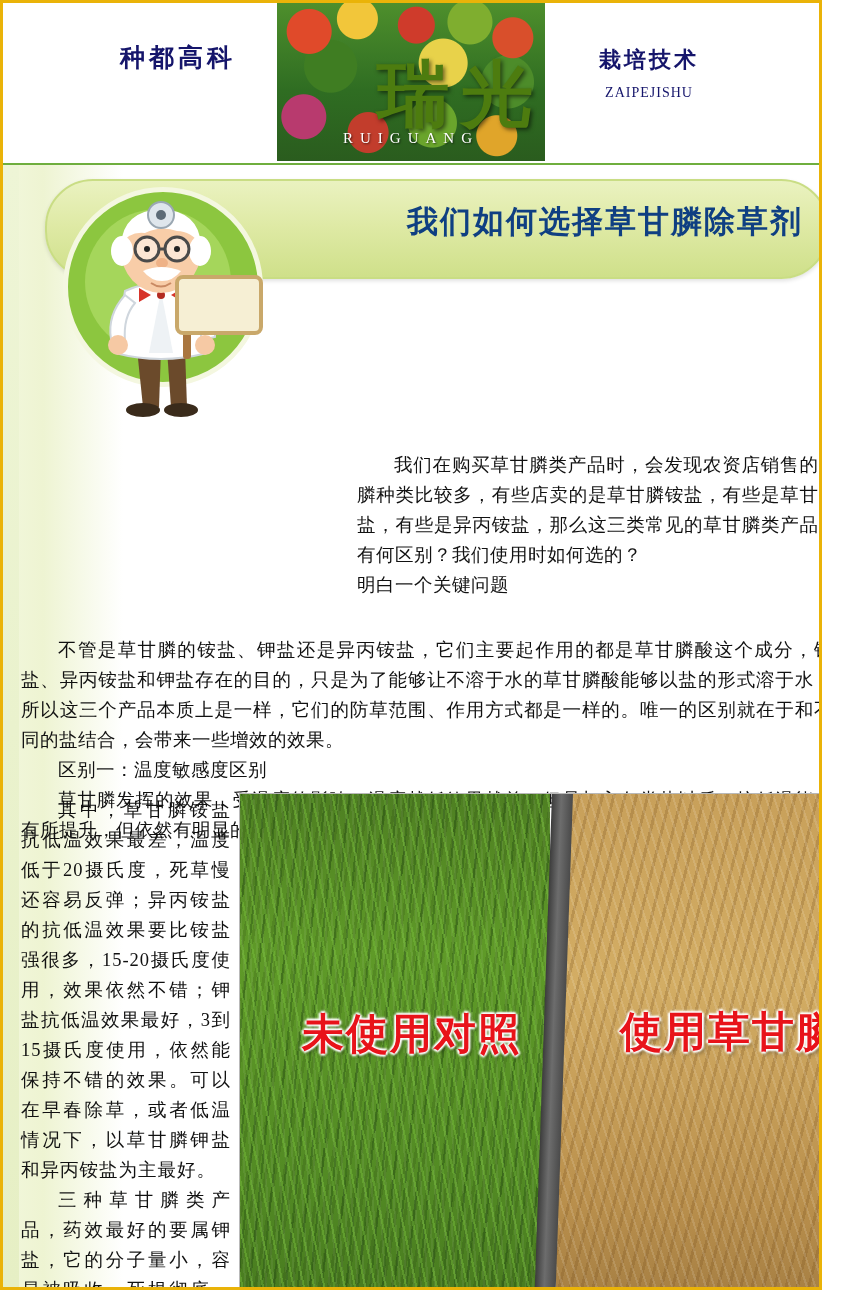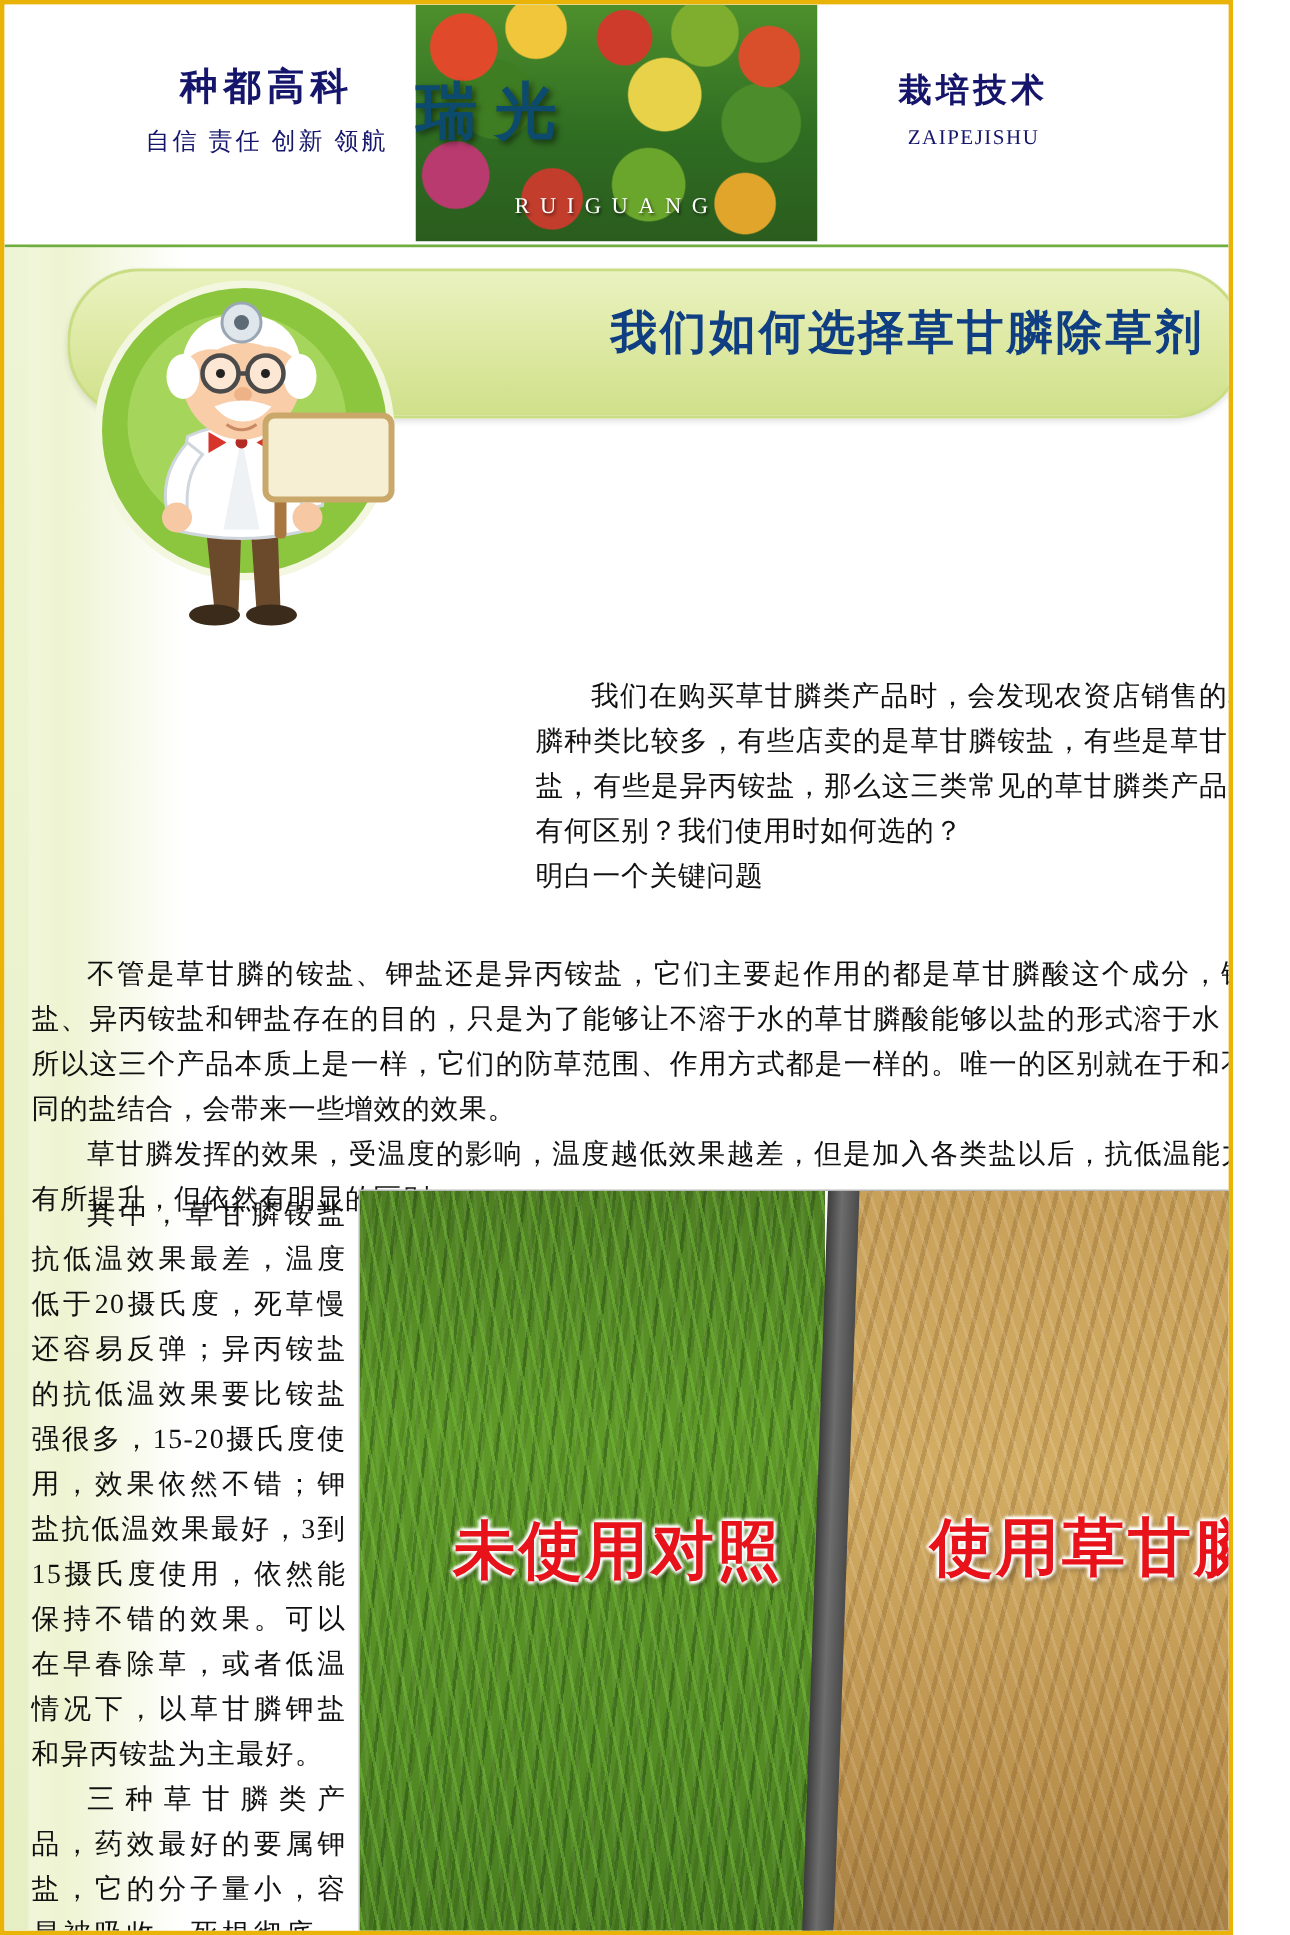--- a/index.html
+++ b/index.html
@@ -97,25 +97,25 @@
       radial-gradient(circle at 34% 82%, #c23d2c 0 20px, transparent 21px),
       radial-gradient(circle at 58% 76%, #6aa52c 0 24px, transparent 25px),
       radial-gradient(circle at 82% 84%, #e0a52a 0 20px, transparent 21px),
       linear-gradient(180deg, #4e8f2c 0%, #2f6d22 55%, #2a5c1e 100%);
   }
   .logo-cn {
     position: absolute;
     left: 0;
     right: 0;
     top: 44px;
-    text-align: left;
-    font-family: "Liberation Serif", serif;
-    font-size: 41px;
+    text-align: right;
+    font-family: "Liberation Serif", serif;
+    font-size: 72px;
     font-weight: bold;
-    color: #0c4a6e;
+    color: #4d7c0f;
     letter-spacing: 12px;
     text-shadow: 2px 2px 4px rgba(0,0,0,.55);
   }
   .logo-en {
     position: absolute;
     left: 0;
     right: 0;
     bottom: 14px;
     text-align: center;
     font-family: "Liberation Serif", serif;
@@ -298,21 +298,20 @@
 </style>
 </head>
 <body>
 
 <div class="page">
 
   <div class="header">
 
     <div class="brand-left">
       <div class="cn">种都高科</div>
-      <div class="slogan">自信 责任 创新 领航</div>
     </div>
 
     <div class="logo-block">
       <div class="veg-band"></div>
       <div class="logo-cn">瑞光</div>
       <div class="logo-en">RUIGUANG</div>
     </div>
 
     <div class="brand-right">
       <div class="cn">栽培技术</div>
@@ -372,20 +371,21 @@
       </svg>
     </div>
 
     <div class="para-top">
       <span class="indent">我们在购买草甘膦类产品时，会发现农资店销售的草甘膦种类比较多，有些店卖的是草甘膦铵盐，有些是草甘膦钾盐，有些是异丙铵盐，那么这三类常见的草甘膦类产品效果有何区别？我们使用时如何选的？</span>
       <span>明白一个关键问题</span>
     </div>
 
     <div class="para-wide">
       <span class="indent">不管是草甘膦的铵盐、钾盐还是异丙铵盐，它们主要起作用的都是草甘膦酸这个成分，铵盐、异丙铵盐和钾盐存在的目的，只是为了能够让不溶于水的草甘膦酸能够以盐的形式溶于水，所以这三个产品本质上是一样，它们的防草范围、作用方式都是一样的。唯一的区别就在于和不同的盐结合，会带来一些增效的效果。</span>
+      <span class="indent">区别一：温度敏感度区别</span>
       <span class="indent">草甘膦发挥的效果，受温度的影响，温度越低效果越差，但是加入各类盐以后，抗低温能力有所提升，但依然有明显的区别。</span>
     </div>
 
     <div class="col-left">
       <span class="indent">其中，草甘膦铵盐抗低温效果最差，温度低于20摄氏度，死草慢还容易反弹；异丙铵盐的抗低温效果要比铵盐强很多，15-20摄氏度使用，效果依然不错；钾盐抗低温效果最好，3到15摄氏度使用，依然能保持不错的效果。可以在早春除草，或者低温情况下，以草甘膦钾盐和异丙铵盐为主最好。</span>
       <span class="indent">三种草甘膦类产品，药效最好的要属钾盐，它的分子量小，容易被吸收，死根彻底，而且能够给土壤补钾，一举多得。</span>
     </div>
 
     <div class="photo">
       <div class="grass"></div>

